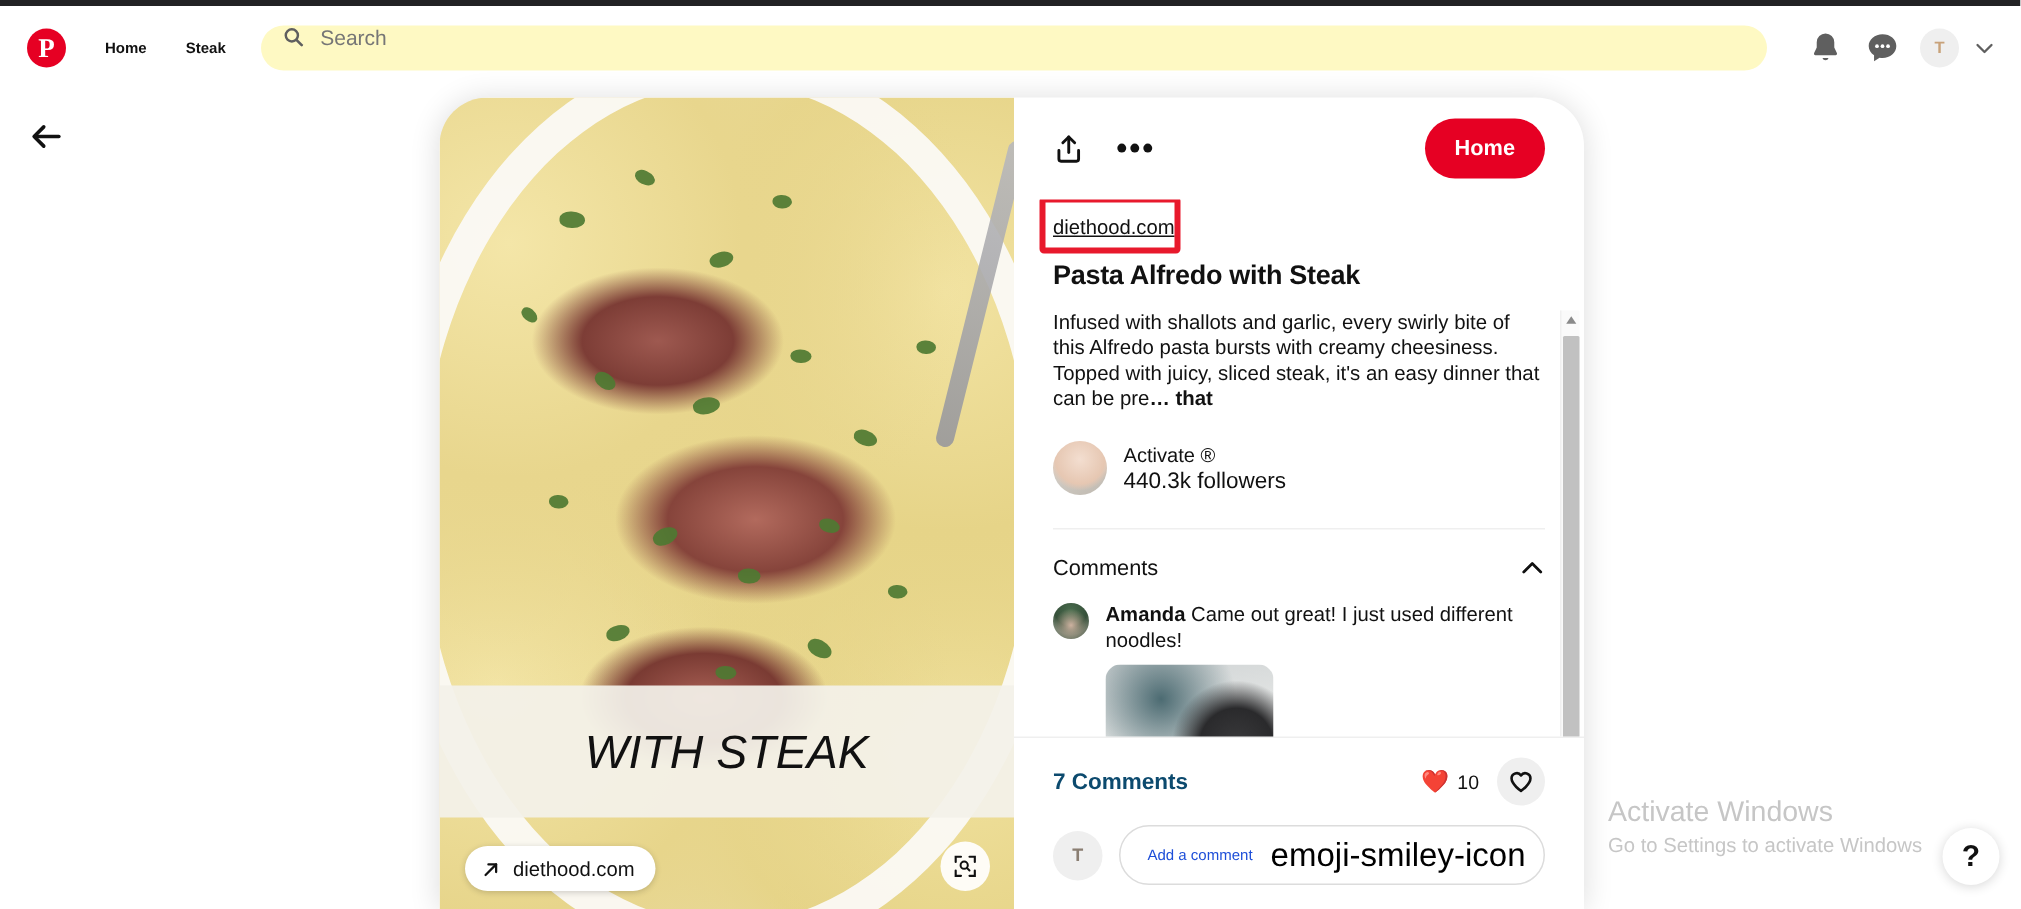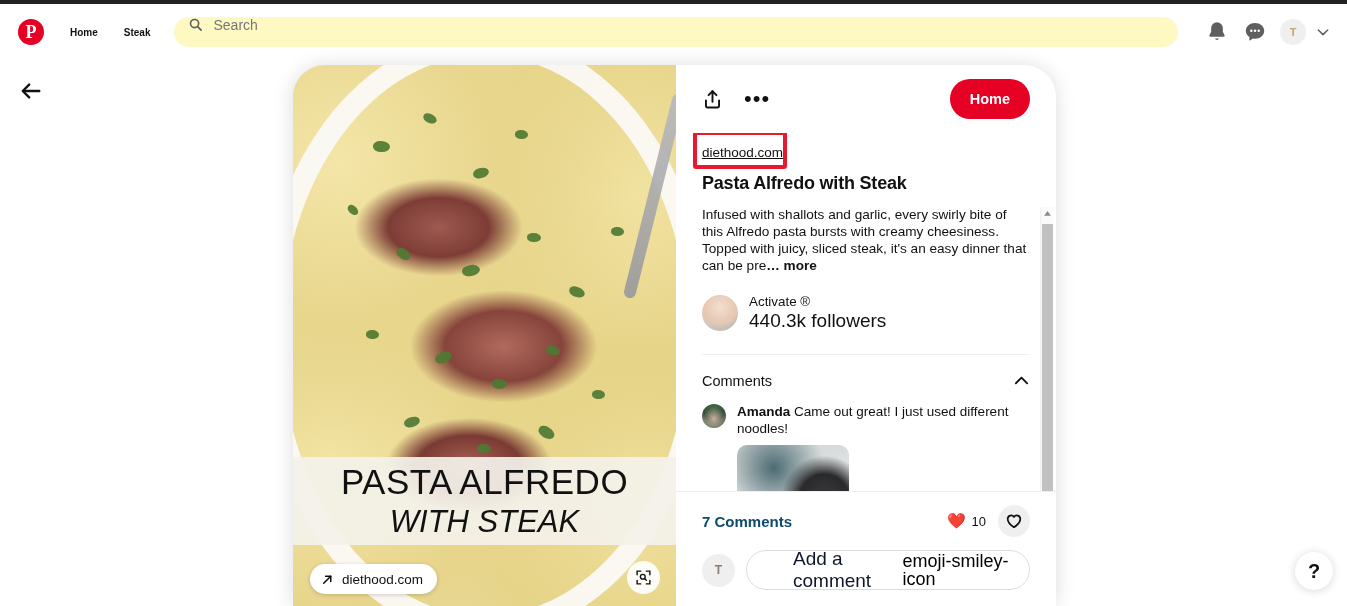--- a/index.html
+++ b/index.html
@@ -133,21 +133,21 @@
   .profile-row { margin-top:20px; display:flex; align-items:center; }
   .prof-avatar {
     width:36px; height:36px; border-radius:50%; flex:none; cursor:pointer;
     background:
       radial-gradient(circle at 50% 34%, #f3ded0 0%, #e6c7b2 55%, rgba(230,199,178,0) 70%),
       radial-gradient(circle at 52% 20%, #f7f5f2 0%, #e9e4de 40%, rgba(233,228,222,0) 62%),
       linear-gradient(150deg,#dedad4,#bfb9b0);
   }
   .prof-meta { margin-left:11px; }
   .prof-name { font-size:13.4px; color:#111; }
-  .prof-followers { font-size:19px; color:#111; margin-top:1px; }
+  .prof-followers { font-size:15px; color:#111; margin-top:1px; }
   .follow-btn {
     margin-left:auto; height:38px; padding:0 20px; border-radius:20px;
     border:1px solid #cdcdcd; background:#fff; font-size:14px; font-weight:bold;
     color:#111; cursor:pointer; font-family:"Liberation Sans", sans-serif;
   }
 
   .cmt-head-row {
     margin-top:22px; display:flex; align-items:center; border-top:1px solid #efefef;
     padding-top:17px;
   }
@@ -201,22 +201,22 @@
   .input-row { margin-top:13px; display:flex; align-items:center; }
   .me-avatar {
     width:33px; height:33px; border-radius:50%; background:#efefef; flex:none;
     display:flex; align-items:center; justify-content:center;
     font-size:12px; font-weight:bold; color:#8a7e72; cursor:pointer;
   }
   .cmt-input {
     margin-left:11px; flex:1; height:40px; border:1px solid #dcdcdc; border-radius:20px;
     display:flex; align-items:center; padding:0 12px 0 18px; cursor:text;
   }
-  .cmt-input .ph { font-size:19px; color:#0f172a;margin-left:28px; }
-  .emoji-btn { margin-left:auto; font-size:18px; cursor:pointer; line-height:1; }
+  .cmt-input .ph { font-size:10px; color:#1d4ed8; }
+  .emoji-btn { margin-left:auto; font-size:22px; cursor:pointer; line-height:1; }
 
   
   .watermark { position:absolute; left:1072px; top:531px; pointer-events:none; }
   .wm-l1 { font-size:19px; color:#c6c6c6; }
   .wm-l2 { font-size:13.5px; color:#c6c6c6; margin-top:3px; }
   .help-btn {
     position:absolute; right:14px; bottom:16px; width:38px; height:38px; border-radius:50%;
     background:#fff; box-shadow:0 1px 8px rgba(0,0,0,.16);
     display:flex; align-items:center; justify-content:center; cursor:pointer;
     font-size:20px; font-weight:bold; color:#111;
@@ -289,21 +289,20 @@
           <div class="herb" style="left:29%;top:65%;width:16px;height:10px;transform:rotate(-20deg);"></div>
           <div class="herb" style="left:48%;top:70%;width:14px;height:9px;"></div>
           <div class="herb" style="left:64%;top:67%;width:17px;height:11px;transform:rotate(28deg);"></div>
           <div class="herb" style="left:78%;top:60%;width:13px;height:9px;"></div>
           <div class="herb" style="left:14%;top:26%;width:12px;height:8px;transform:rotate(40deg);"></div>
           <div class="herb" style="left:83%;top:30%;width:13px;height:9px;"></div>
         </div>
       </div>
 
       <div class="title-band">
-        <div class="band-l1">PASTA ALFREDO</div>
         <div class="band-l2">WITH STEAK</div>
       </div>
 
       <div class="site-badge">
         <svg class="arrow" viewBox="0 0 24 24">
           <line x1="5" y1="19" x2="18" y2="6" stroke="#111" stroke-width="2.8" stroke-linecap="round"></line>
           <polyline points="8.5,6 18,6 18,15.5" fill="none" stroke="#111" stroke-width="2.8" stroke-linecap="round" stroke-linejoin="round"></polyline>
         </svg>
         <span>diethood.com</span>
       </div>
@@ -334,21 +333,21 @@
 
       <div class="detail-scroll">
         <div class="link-row">
           <span class="src-link">diethood.com</span>
           <div class="anno-link"></div>
         </div>
 
         <div class="pin-title">Pasta Alfredo with Steak</div>
 
         <div class="pin-desc">
-          <span>Infused with shallots and garlic, every swirly bite of this Alfredo pasta bursts with creamy cheesiness. Topped with juicy, sliced steak, it's an easy dinner that can be pre</span><span class="more-link">… more</span>
+          <span>Infused with shallots and garlic, every swirly bite of this Alfredo pasta bursts with creamy cheesiness. Topped with juicy, sliced steak, it's an easy dinner that can be pre</span><span class="more-link">… that</span>
         </div>
 
         <div class="profile-row">
           <div class="prof-avatar"></div>
           <div class="prof-meta">
             <div class="prof-name">Activate ®</div>
             <div class="prof-followers">440.3k followers</div>
           </div>
         </div>
 
@@ -394,16 +393,20 @@
           <div class="cmt-input">
             <span class="ph">Add a comment</span>
             <span class="emoji-btn">emoji-smiley-icon</span>
           </div>
         </div>
       </div>
 
     </div>
   </div>
 
+  <div class="watermark">
+    <div class="wm-l1">Activate Windows</div>
+    <div class="wm-l2">Go to Settings to activate Windows</div>
+  </div>
 
   <div class="help-btn">?</div>
 
 </div>
 
 </body></html>

